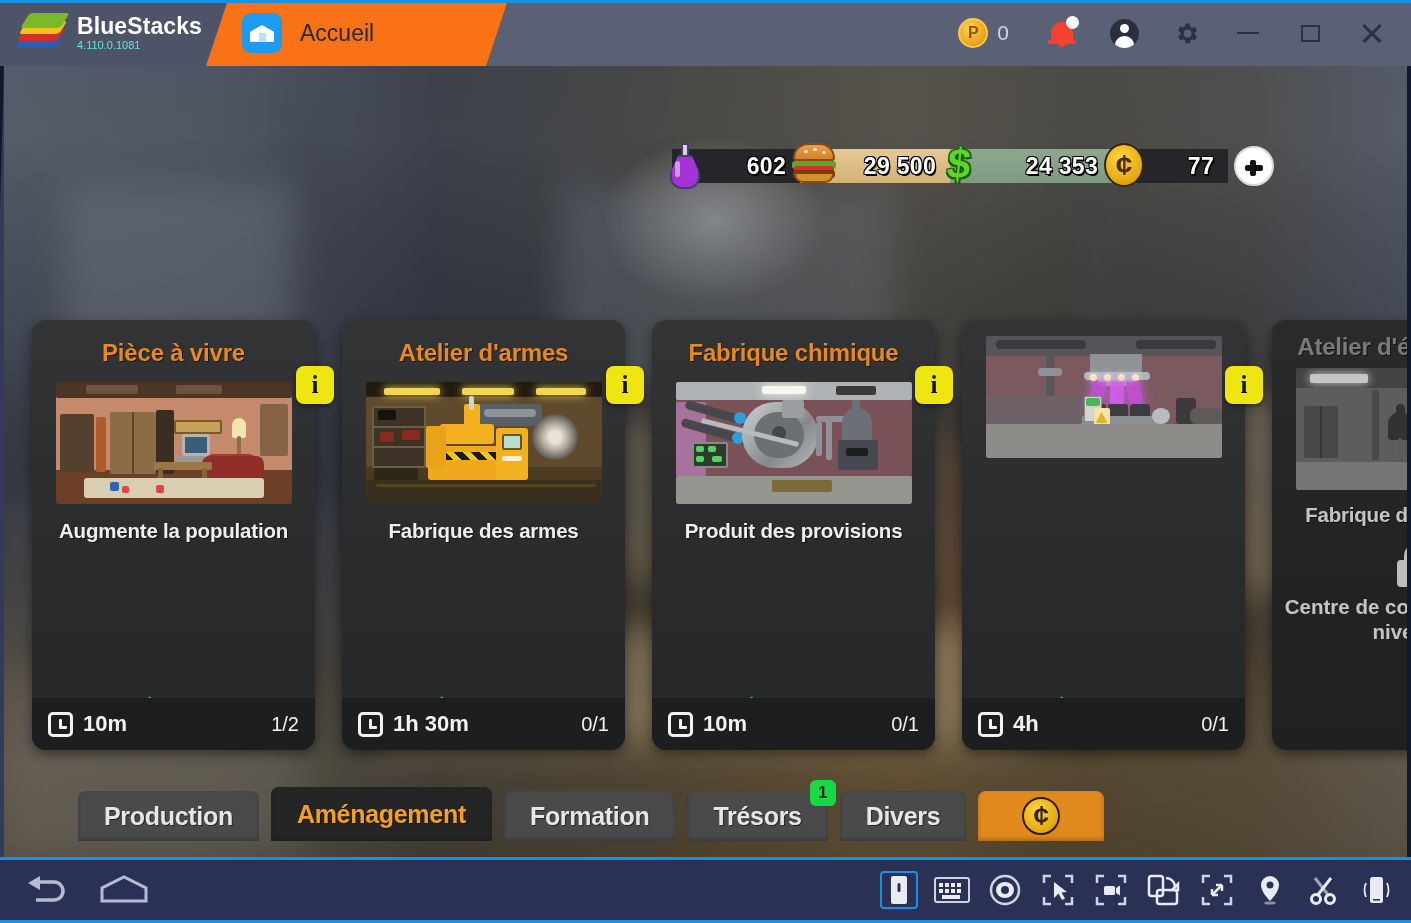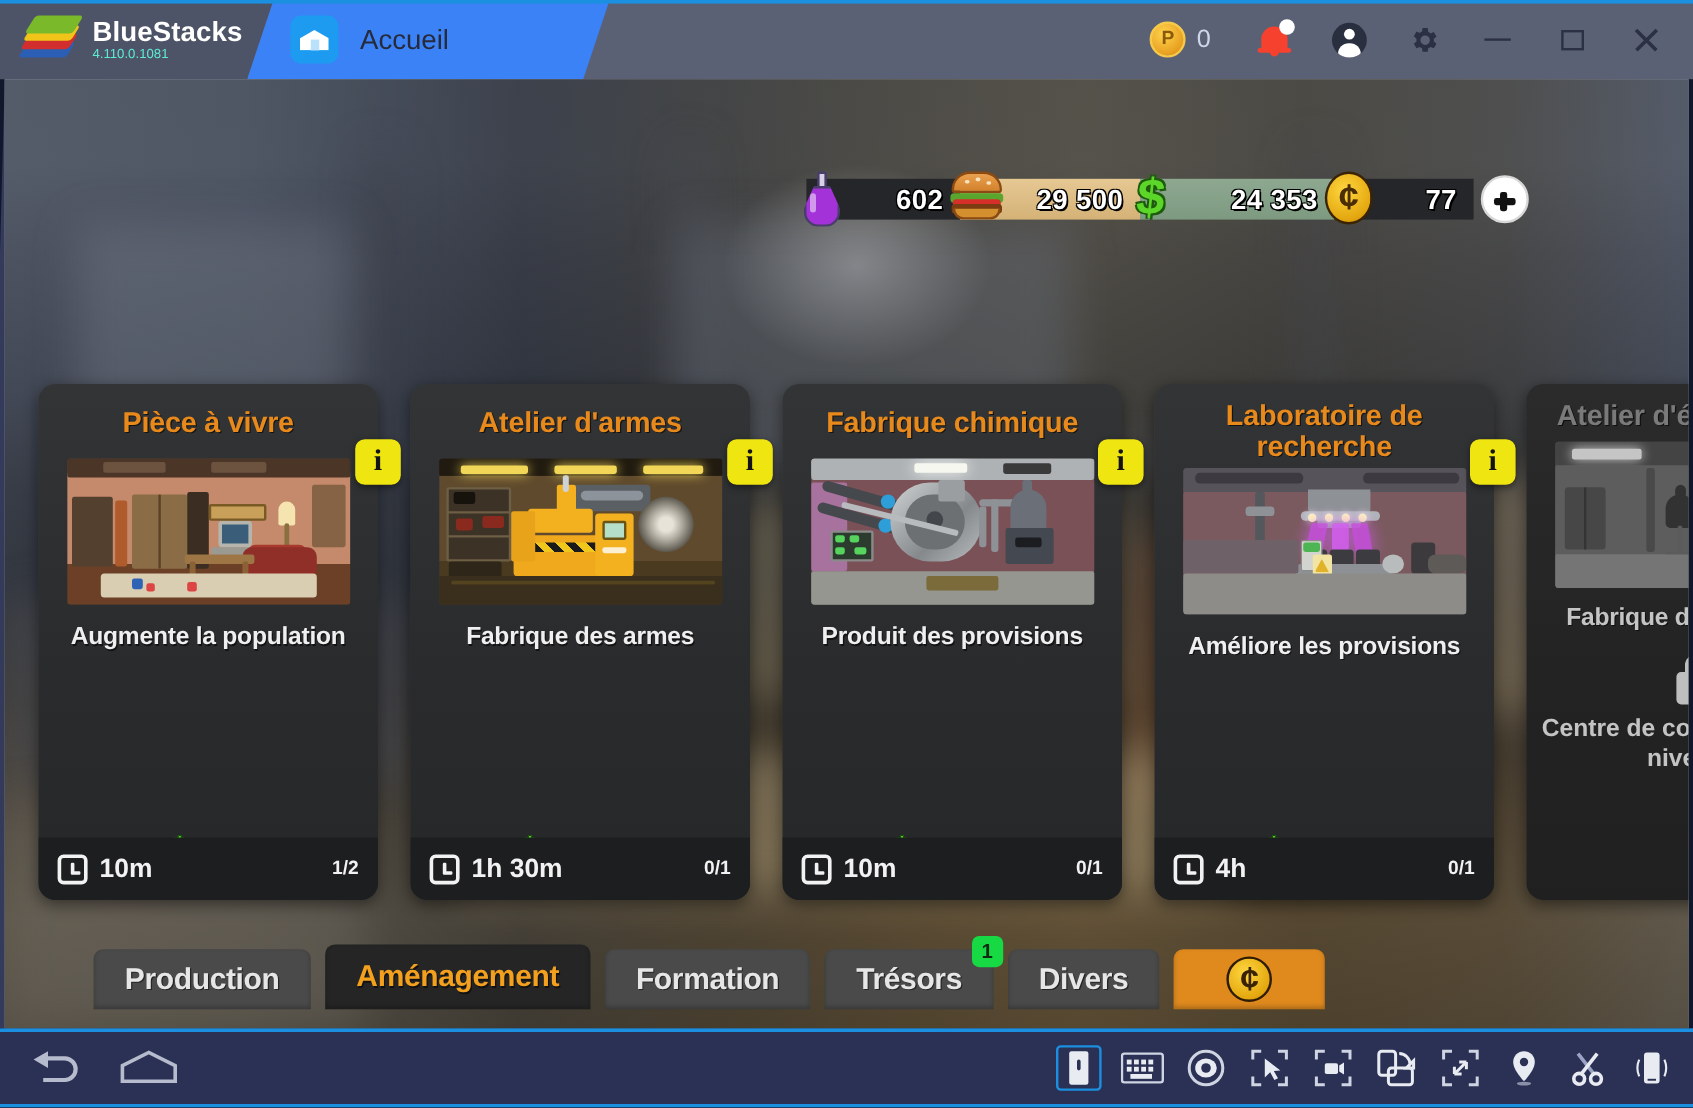--- a/index.html
+++ b/index.html
@@ -40,21 +40,21 @@
   .bs-brandtext .t1 { font-size: 23px; font-weight: bold; color: #ffffff; letter-spacing: .1px;}
   .bs-brandtext .t2 { font-size: 11px; color: #5eead4; margin-top: 2px; }
 
   .bs-tab {
     position: relative; height: 100%;
     display: flex; align-items: center; gap: 18px;
     padding: 0 42px 0 36px;
     font-size: 23px; color: #e8eaf1;
   }
   .bs-tab.home {
-    background: #3b82f6; color: #2a2f40;
+    background: #f97316; color: #2a2f40;
     clip-path: polygon(22px 0, 100% 0, calc(100% - 22px) 100%, 0 100%);
     margin-left: -22px; width: 302px; text-align: right;
   }
   .bs-tab.home .bs-tablabel { color: #262b3c; }
   .bs-tab.game {
     background: #343a59;
     clip-path: polygon(22px 0, 100% 0, calc(100% - 22px) 100%, 0 100%);
     margin-left: -22px; width: 330px;
   }
   .bs-tab.game .bs-tablabel { color: #f2f4fa; }
@@ -248,21 +248,21 @@
     background:#1d1e20; display:flex; align-items:center;
     justify-content:space-between; padding: 0 16px;
   }
   .foot-left { display:flex; align-items:center; gap:10px; }
   .clock-ic {
     width:25px; height:25px; border:3px solid #f2f2f2; border-radius:5px; position:relative;
   }
   .clock-ic::before{content:""; position:absolute; left:8px; top:4px; width:3px;height:8px;background:#f2f2f2;border-radius:1px;}
   .clock-ic::after{content:""; position:absolute; left:8px; top:11px; width:8px;height:3px;background:#f2f2f2;border-radius:1px;}
   .foot-time{ font-size:22px; font-weight:bold; color:#f2f2f2; }
-  .foot-count{ font-size:16px; font-weight:bold; color:#f2f2f2; }
+  .foot-count{ font-size:20px; font-weight:normal; color:#f2f2f2; }
 
   .info-badge {
     position:absolute; width:38px; height:38px; border-radius:8px; background:#efe511;
     display:flex; align-items:center; justify-content:center; z-index:7;
     box-shadow: 0 2px 5px rgba(0,0,0,.4);
   }
   .info-badge span{ font-size:25px; font-weight:bold; color:#121212; font-family:"Liberation Serif", serif;}
 
   .card.locked { filter: grayscale(1) brightness(.82); }
   .lock-ic {
@@ -602,21 +602,20 @@
             <div class="foot-time">10m</div>
           </div>
           <div class="foot-count">0/1</div>
         </div>
       </div>
 
       <div class="info-badge" style="left:1221px; top:300px;">
         <span>i</span>
       </div>
       <div class="card" style="left:958px">
-        <div class="card-title two">Laboratoire de recherche</div>
         <div class="card-thumb" style="margin-top:4px">
           <div class="th th-lab">
             <div class="tp" style="left:0;top:0;width:236px;height:20px;background:#56535a"></div>
             <div class="tp" style="left:10px;top:4px;width:90px;height:9px;background:#3c3a40;border-radius:4px"></div>
             <div class="tp" style="left:150px;top:4px;width:80px;height:9px;background:#3c3a40;border-radius:4px"></div>
             <div class="tp" style="left:0;top:20px;width:236px;height:74px;background:#7a5a5e"></div>
             <div class="tp" style="left:104px;top:18px;width:52px;height:22px;background:#8e9296;border-radius:0 0 6px 6px"></div>
             <div class="tp" style="left:112px;top:40px;width:36px;height:10px;background:#9aa0a4"></div>
             <div class="tp" style="left:98px;top:36px;width:66px;height:8px;background:#b0b5b9;border-radius:4px"></div>
             <div class="tp" style="left:104px;top:38px;width:7px;height:7px;border-radius:50%;background:#fff7c0;box-shadow:0 0 7px #fff"></div>
@@ -637,21 +636,20 @@
             <div class="tp" style="left:108px;top:72px;width:16px;height:20px;background:#f2e4a3"></div>
             <div class="tp" style="left:110px;top:76px;width:12px;height:11px;background:#e0b32a;clip-path:polygon(50% 0,100% 100%,0 100%)"></div>
             <div class="tp" style="left:166px;top:72px;width:18px;height:16px;background:#b9bcbd;border-radius:50%"></div>
             <div class="tp" style="left:36px;top:60px;width:24px;height:14px;background:#5e3f8a;border-radius:50% 50% 40% 40%"></div>
             <div class="tp" style="left:0;top:60px;width:96px;height:28px;background:#6e6168"></div>
             <div class="tp" style="left:190px;top:62px;width:20px;height:26px;background:#3d3a3e;border-radius:3px"></div>
             <div class="tp" style="left:204px;top:72px;width:32px;height:16px;background:#5d5a58;border-radius:6px"></div>
             <div class="tp" style="left:0;top:88px;width:236px;height:34px;background:#8d8c88"></div>
           </div>
         </div>
-        <div class="card-desc">Améliore les provisions</div>
         <div class="card-price">
           <span class="price-dollar">$</span>
           <span class="price-val insufficient">70 000</span>
         </div>
         <div class="card-foot">
           <div class="foot-left">
             <div class="clock-ic"></div>
             <div class="foot-time">4h</div>
           </div>
           <div class="foot-count">0/1</div>

